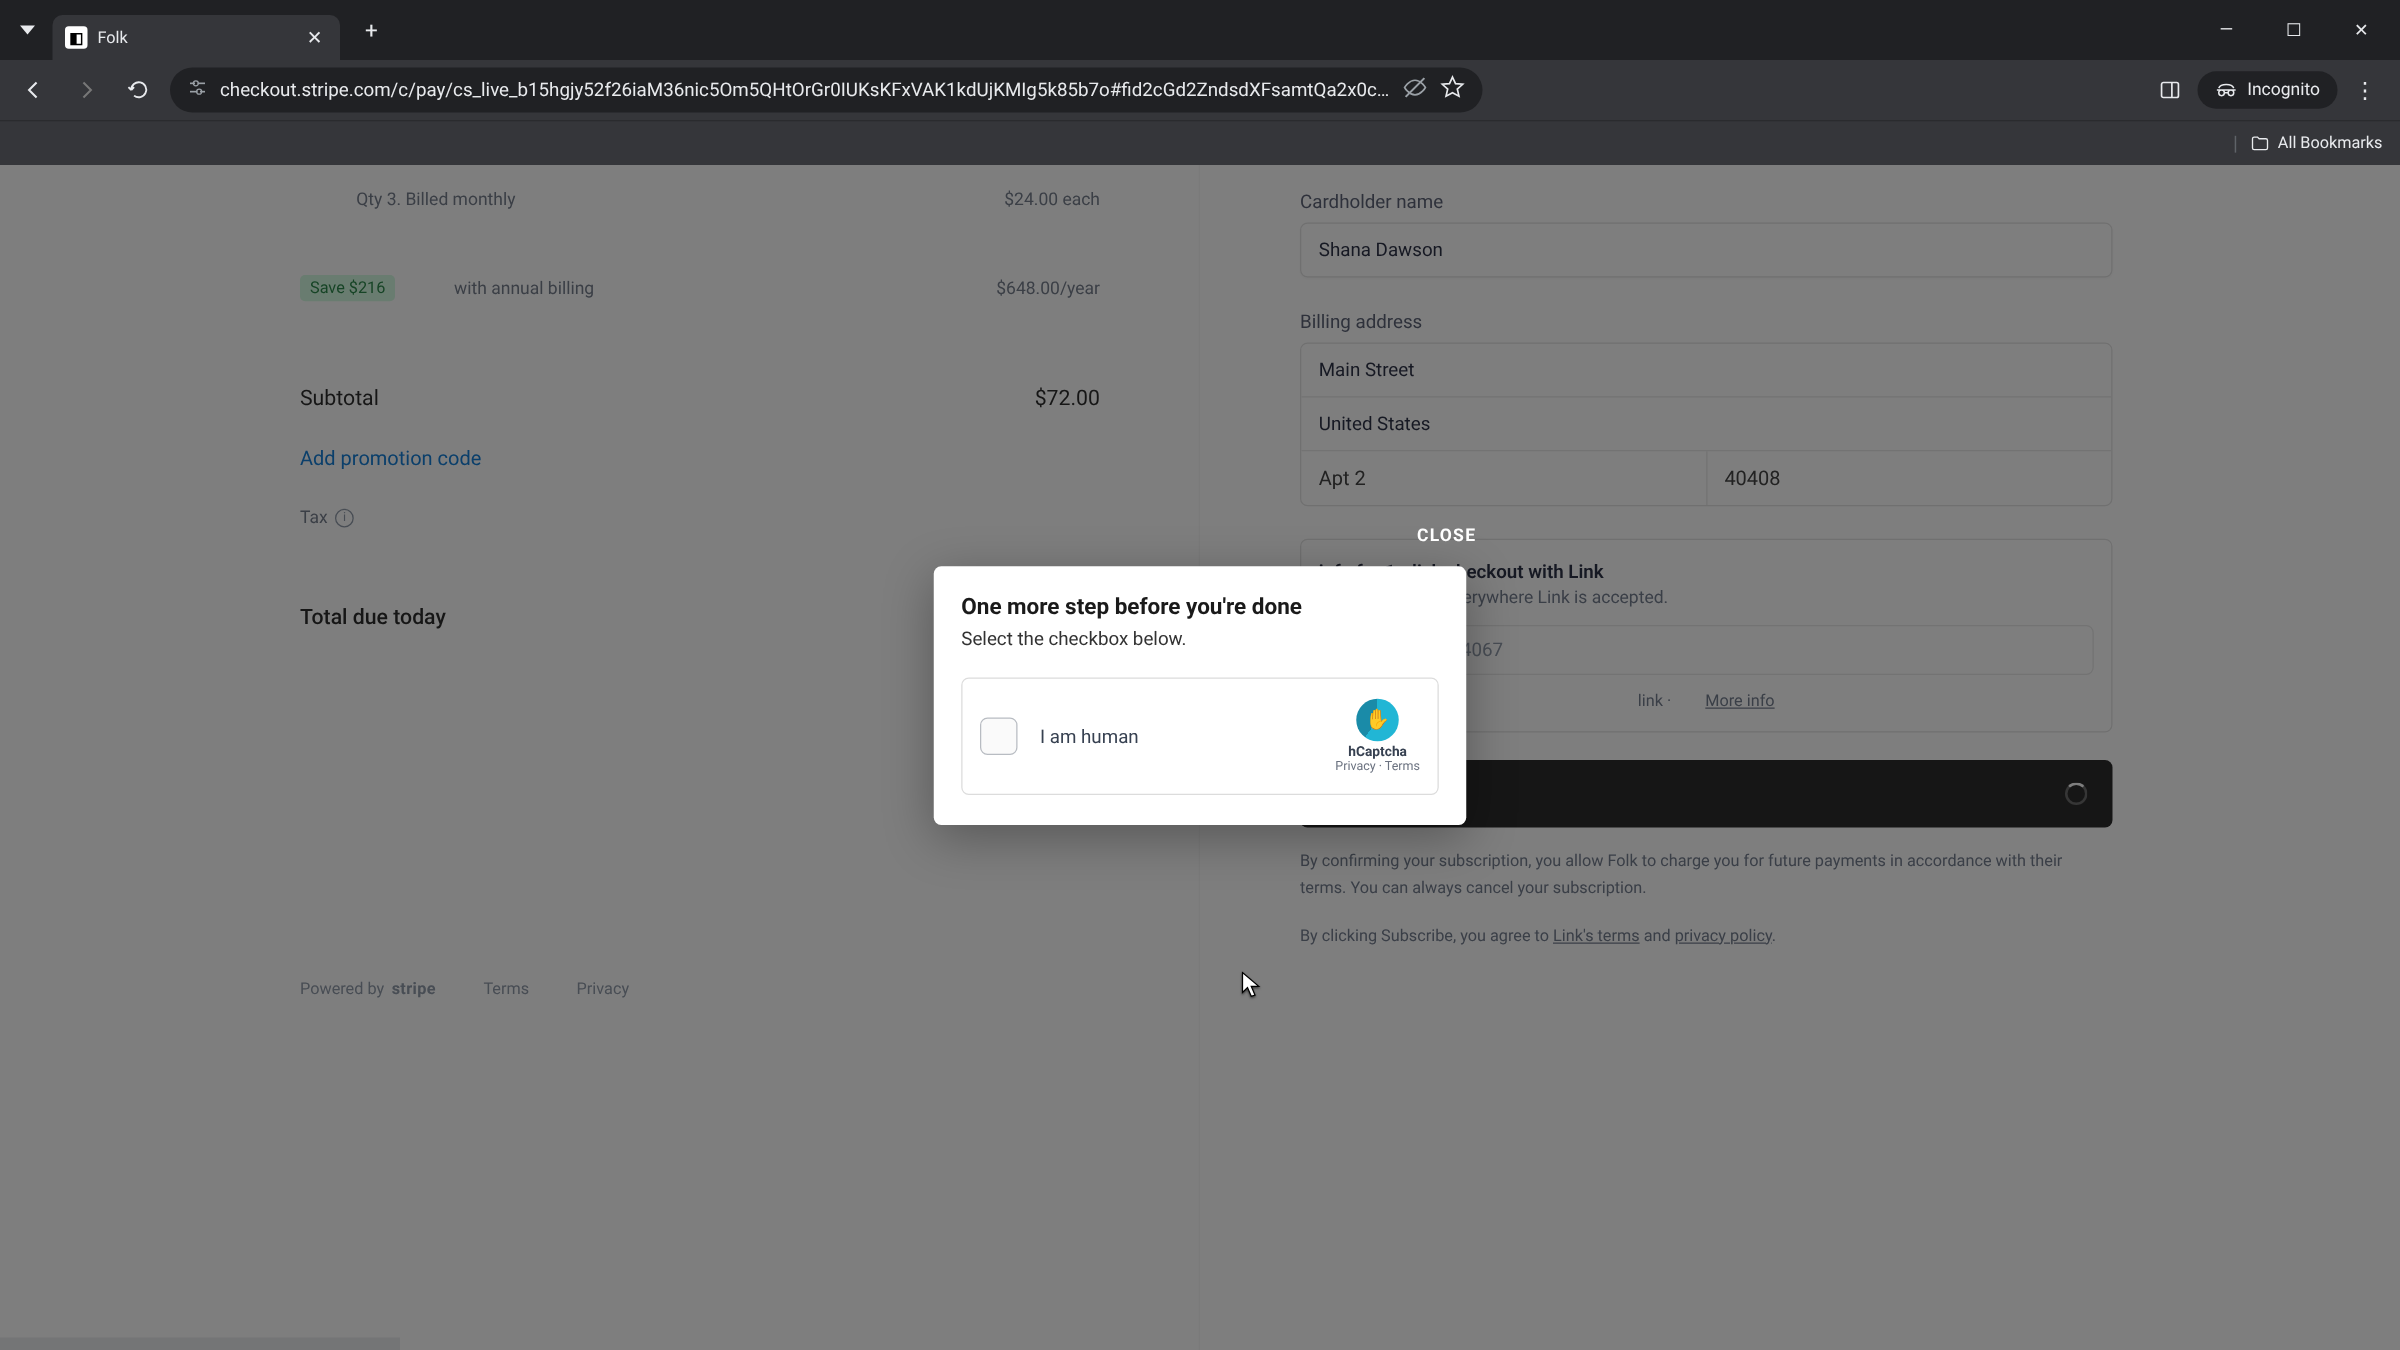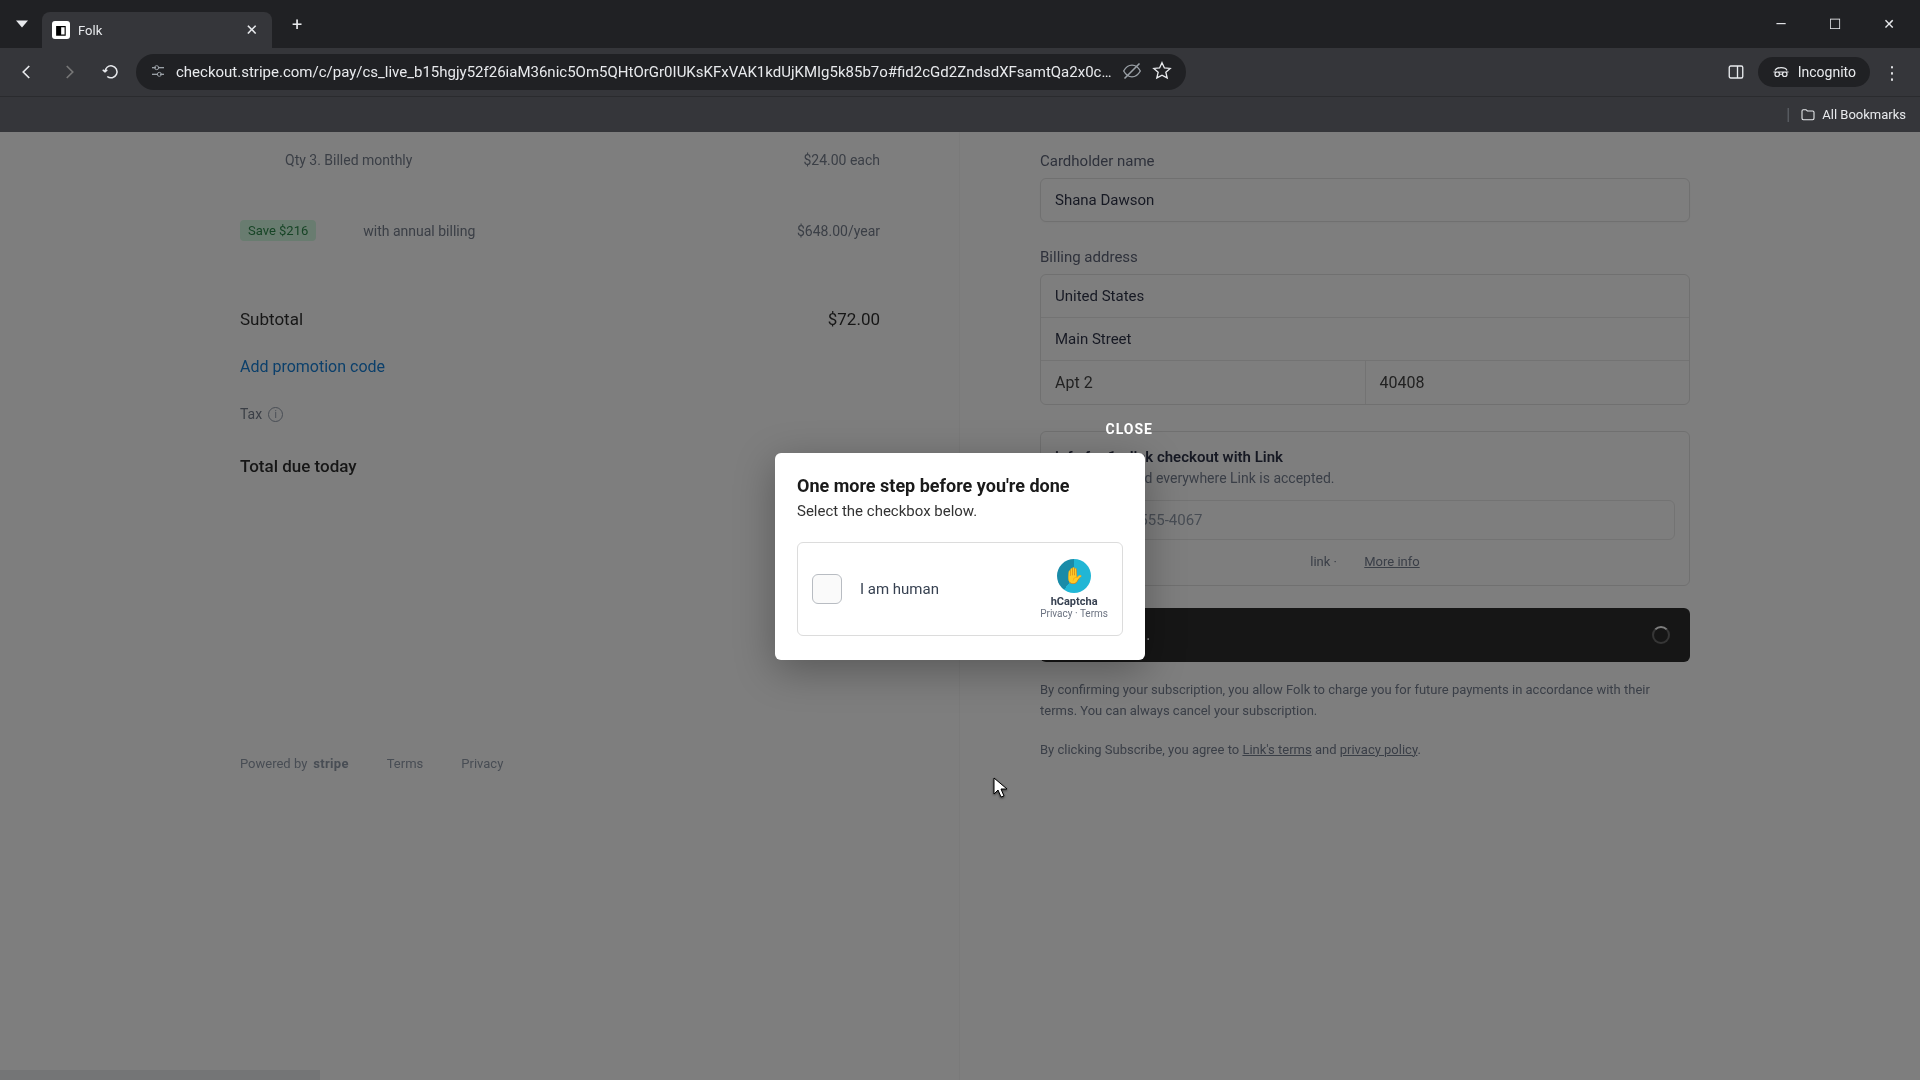--- a/index.html
+++ b/index.html
@@ -39,21 +39,21 @@
     .badge-save { display: inline-block; background: #d1fadf; color: #1a7f3c; border-radius: 4px; padding: 3px 8px; font-size: 13px; margin-right: 6px; }
     .annual-line { display: flex; align-items: center; margin-top: 52px; gap: 41px; }
     .annual-text { color: #6a7383; font-size: 14px; }
     .annual-price { margin-left: auto; color: #6a7383; font-size: 14px; }
     .qty-line { display: flex; justify-content: space-between; color: #6a7383; font-size: 14px; margin-left: 45px; }
 
     .subtotal-row { display: flex; justify-content: space-between; margin-top: 68px; font-size: 17px; color: #1a1a1a; }
     .promo { color: #0074d4; font-size: 16px; margin-top: 28px; }
     .tax-row { display: flex; align-items: center; gap: 6px; color: #6a7383; font-size: 14px; margin-top: 30px; }
     .info-circle { width: 15px; height: 15px; border: 1px solid #8792a2; border-radius: 50%; display: inline-flex; align-items: center; justify-content: center; font-size: 10px; color: #8792a2; }
-    .total-row { display: flex; justify-content: space-between; margin-top: 34px; font-size: 17px; font-weight: 500; }
+    .total-row { display: flex; justify-content: space-between; margin-top: 62px; font-size: 17px; font-weight: 500; }
     .footer { margin-top: 280px; display: flex; align-items: center; gap: 38px; color: #8792a2; font-size: 13px; }
     .powered { display: flex; align-items: center; gap: 6px; }
     .stripe-word { font-weight: 700; letter-spacing: 0.3px; }
 
     .field-label { color: #4f566b; font-size: 15px; margin-bottom: 8px; display: block; }
     .input-box { background: #fff; border: 1px solid #e0e0e0; border-radius: 6px; padding: 12px 14px; font-size: 15px; color: #1a1f36; box-shadow: 0 1px 2px rgba(0,0,0,0.03); }
     .section { margin-bottom: 26px; }
     .addr-stack { border: 1px solid #e0e0e0; border-radius: 6px; overflow: hidden; }
     .addr-row { padding: 12px 14px; border-bottom: 1px solid #e6e6e6; font-size: 15px; color: #1a1f36; }
     .addr-row:last-child { border-bottom: none; }
@@ -71,21 +71,21 @@
     .link-footer .more { text-decoration: underline; margin-left: 24px; }
     .pay-btn { width: 100%; background: #1a1a1a; color: #fff; border: none; border-radius: 6px; padding: 18px; font-size: 16px; margin-top: 22px; display: flex; align-items: center; justify-content: flex-start; gap: 10px; position: relative; }
     .spinner { width: 18px; height: 18px; border: 2px solid rgba(255,255,255,0.3); border-top-color: #fff; border-radius: 50%; position: absolute; right: 20px; }
     .legal { font-size: 13px; color: #697386; line-height: 1.6; margin-top: 18px; }
     .legal a { color: #697386; text-decoration: underline; }
 
     
     .overlay { position: absolute; inset: 0; background: rgba(20,20,20,0.55); display: flex; align-items: center; justify-content: center; }
     .modal-wrap { position: relative; top: -50px; }
     .modal-close { position: absolute; top: -32px; right: -8px; color: #fff; font-size: 14px; font-weight: 700; letter-spacing: 1px; }
-    .modal { background: #fff; border-radius: 6px; width: 370px; padding: 22px 22px 24px; box-shadow: 0 10px 40px rgba(0,0,0,0.3); }
+    .modal { background: #fff; border-radius: 6px; width: 426px; padding: 22px 22px 24px; box-shadow: 0 10px 40px rgba(0,0,0,0.3); }
     .modal-title { font-size: 18px; font-weight: 700; color: #1a1a1a; }
     .modal-sub { font-size: 15px; color: #333; margin-top: 6px; }
     .captcha-box { border: 1px solid #dcdcdc; border-radius: 6px; margin-top: 22px; padding: 16px 14px; display: flex; align-items: center; }
     .captcha-check { width: 30px; height: 30px; border: 1px solid #b8bcc2; border-radius: 6px; margin-right: 18px; background: #fafafa; }
     .captcha-label { font-size: 15px; color: #374151; }
     .captcha-brand { margin-left: auto; text-align: center; }
     .captcha-logo { width: 34px; height: 34px; margin: 0 auto 2px; border-radius: 50%; background: conic-gradient(#21b6d5 0 60%, #1a8ba8 60% 100%); position: relative; }
     .captcha-logo::after { content: "✋"; position: absolute; inset: 0; display: flex; align-items: center; justify-content: center; font-size: 16px; color: #fff; }
     .captcha-name { font-size: 11px; font-weight: 700; color: #374151; }
     .captcha-links { font-size: 10px; color: #6b7280; }
@@ -222,22 +222,22 @@
       </div>
 
       <div class="right-col">
         <div class="section">
           <label class="field-label">Cardholder name</label>
           <div class="input-box">Shana Dawson</div>
         </div>
         <div class="section">
           <label class="field-label">Billing address</label>
           <div class="addr-stack">
+            <div class="addr-row">Main Street</div>
             <div class="addr-row">United States</div>
-            <div class="addr-row">Main Street</div>
             <div class="addr-double">
               <div>Apt 2</div>
               <div>40408</div>
             </div>
           </div>
         </div>
         <div class="link-section">
           <div class="link-title">info for 1-click checkout with Link</div>
           <div class="link-sub">pay on Folk and everywhere Link is accepted.</div>
           <div class="phone-row">

